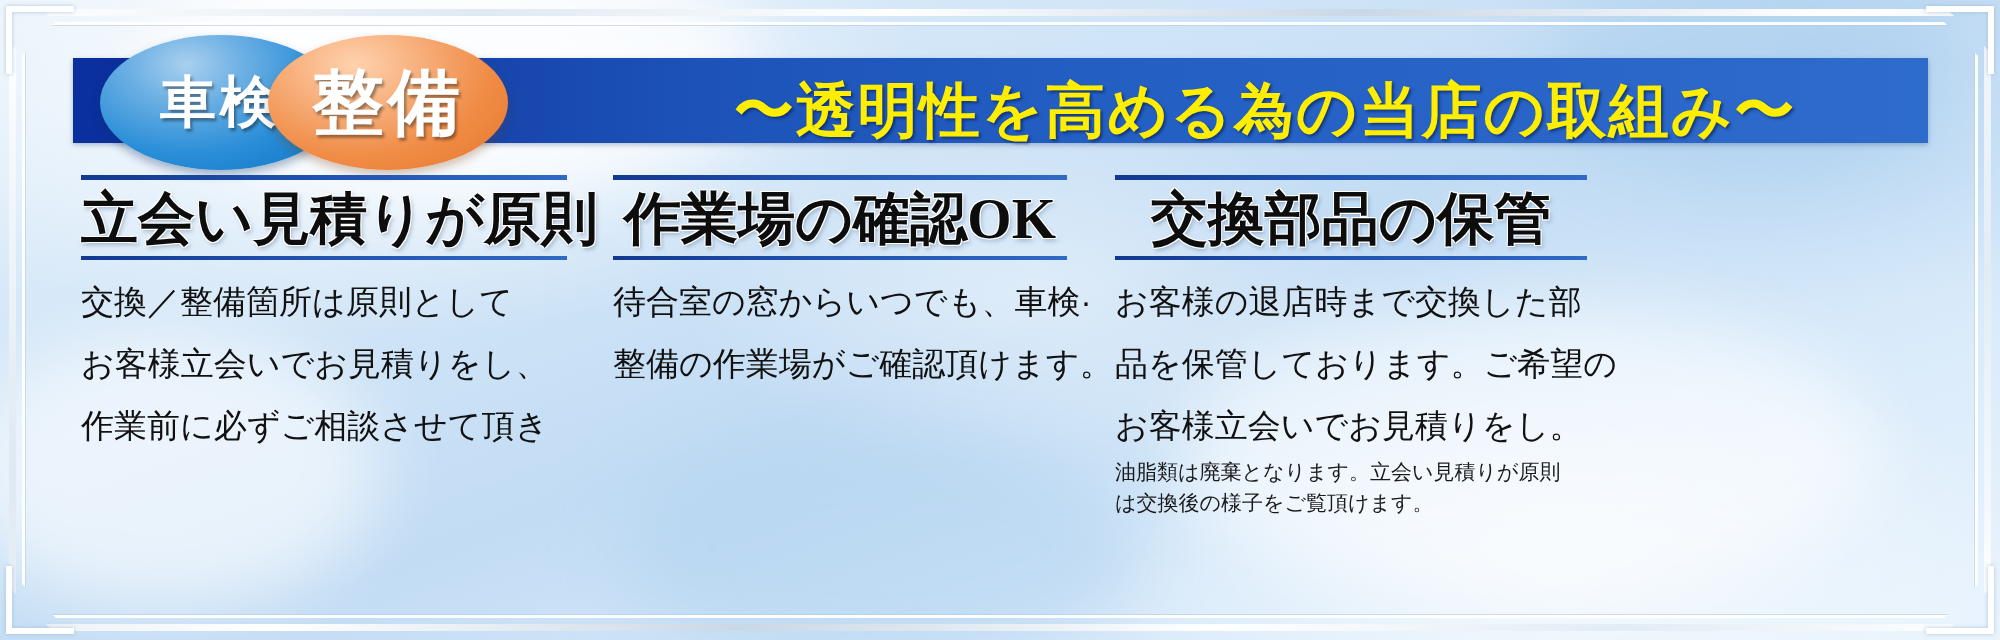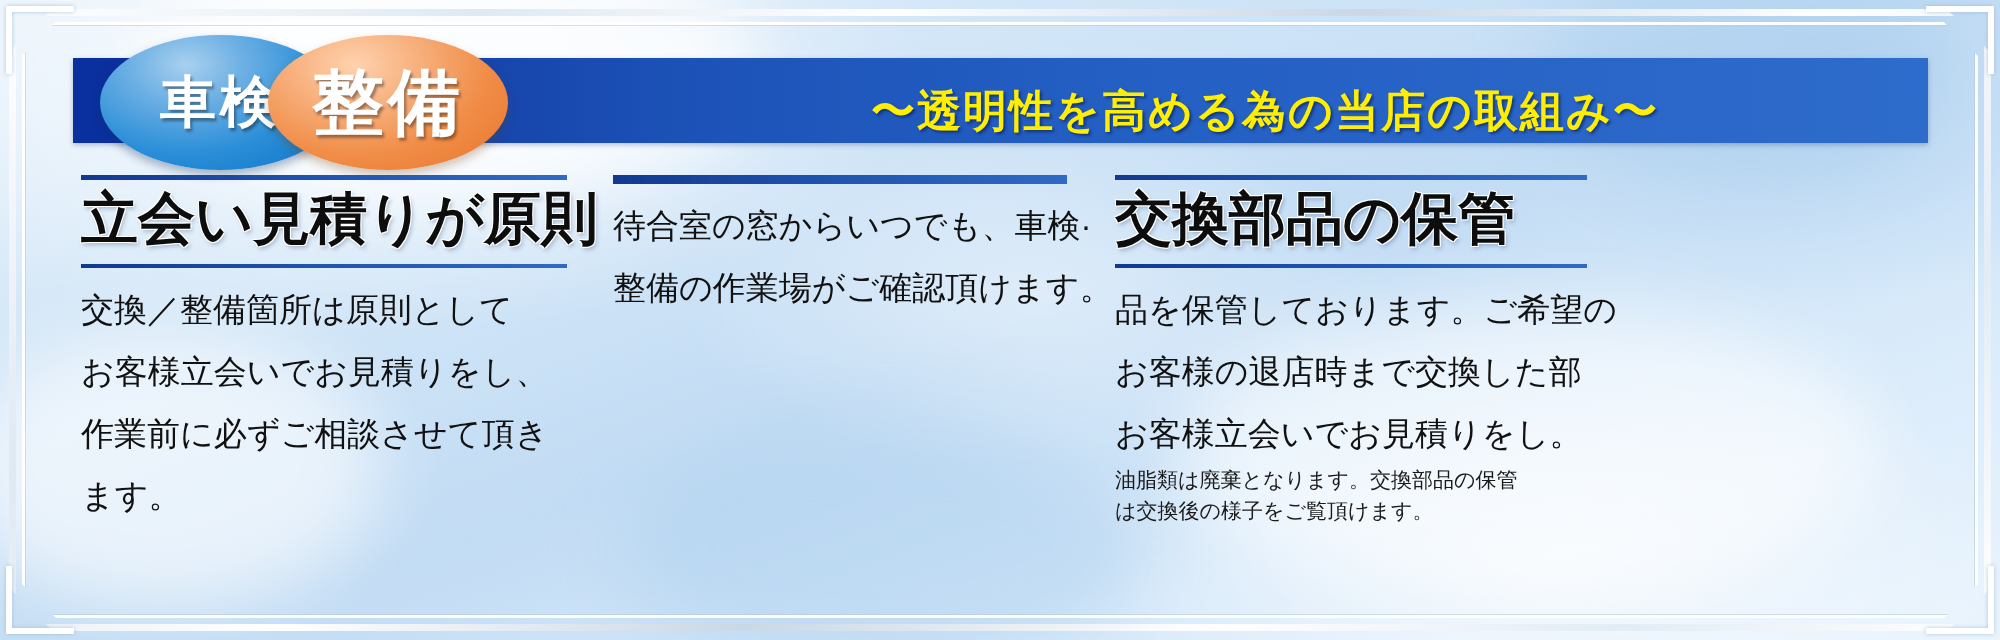--- a/index.html
+++ b/index.html
@@ -57,21 +57,21 @@
   
   .header{
     position:absolute;left:73px;top:58px;width:1855px;height:85px;
     background:linear-gradient(90deg,#0a2f9e 0%,#10369f 10%,#1d53b8 34%,#2460c4 58%,#2a66c8 82%,#2e6ccb 100%);
     box-shadow:0 2px 5px rgba(30,60,110,.30);
   }
   .header-title{
     position:absolute;left:600px;top:58px;width:1330px;height:107px;
     display:flex;align-items:center;justify-content:center;
     font-family:"Liberation Serif","DejaVu Serif",serif;
-    font-weight:700;font-size:44px;letter-spacing:2px;color:#ffee00;
+    font-weight:700;font-size:60px;letter-spacing:2px;color:#ffee00;
     text-shadow:2px 2px 3px rgba(0,20,70,.55);
     white-space:nowrap;
   }
   .badge{
     position:absolute;border-radius:50%;
     display:flex;align-items:center;justify-content:center;
     font-family:"Liberation Sans","DejaVu Sans",sans-serif;
     font-weight:700;color:#ffffff;white-space:nowrap;
     text-shadow:2px 3px 3px rgba(0,0,0,.38);
   }
@@ -95,22 +95,22 @@
   .col-3{width:520px;padding:0 6px 0 42px;}
 
   .rule-top,.rule-bot{
     height:5px;width:100%;
     background:linear-gradient(90deg,#12398f 0%,#1f52ae 45%,#2f6ac4 100%);
   }
   .rule-bot{height:4px;}
   .col-head{
     font-family:"Liberation Serif","DejaVu Serif",serif;
     font-weight:700;font-size:57px;line-height:66px;color:#0d0d0d;
-    white-space:nowrap;
-    padding:6px 0 12px;
+    text-align:center;white-space:nowrap;
+    padding:6px 0 4px;
     text-shadow:1px 1px 0 #ffffff,-1px -1px 0 #ffffff,1px -1px 0 #ffffff,-1px 1px 0 #ffffff,2px 3px 4px rgba(60,90,130,.35);
   }
   .col-body{
     margin-top:18px;
     font-family:"Liberation Sans","DejaVu Sans",sans-serif;
     font-size:33px;line-height:48px;color:#111111;
     text-align:justify;text-justify:inter-character;
   }
   .col-body .ln{display:block;white-space:nowrap;margin-top:14px;}
   .col-note{
@@ -148,42 +148,42 @@
   <div class="cols">
 
     <div class="col col-1">
       <div class="rule-top"></div>
       <div class="col-head">立会い見積りが原則</div>
       <div class="rule-bot"></div>
       <div class="col-body">
         <span class="ln">交換／整備箇所は原則として</span>
         <span class="ln">お客様立会いでお見積りをし、</span>
         <span class="ln">作業前に必ずご相談させて頂き</span>
-        <span class="ln">ます。</span>
       </div>
     </div>
 
     <div class="col col-2">
       <div class="rule-top"></div>
+      <div class="col-head">作業場の確認OK</div>
       <div class="rule-bot"></div>
       <div class="col-body">
         <span class="ln">待合室の窓からいつでも、車検·</span>
         <span class="ln">整備の作業場がご確認頂けます。</span>
       </div>
     </div>
 
     <div class="col col-3">
       <div class="rule-top"></div>
       <div class="col-head">交換部品の保管</div>
       <div class="rule-bot"></div>
       <div class="col-body">
+        <span class="ln">お客様の退店時まで交換した部</span>
         <span class="ln">品を保管しております。ご希望の</span>
-        <span class="ln">お客様の退店時まで交換した部</span>
         <span class="ln">お客様立会いでお見積りをし。</span>
       </div>
       <div class="col-note">
-        <span class="ln">油脂類は廃棄となります。交換部品の保管</span>
+        <span class="ln">油脂類は廃棄となります。立会い見積りが原則</span>
         <span class="ln">は交換後の様子をご覧頂けます。</span>
       </div>
     </div>
 
   </div>
 </div>
 
 </body></html>

